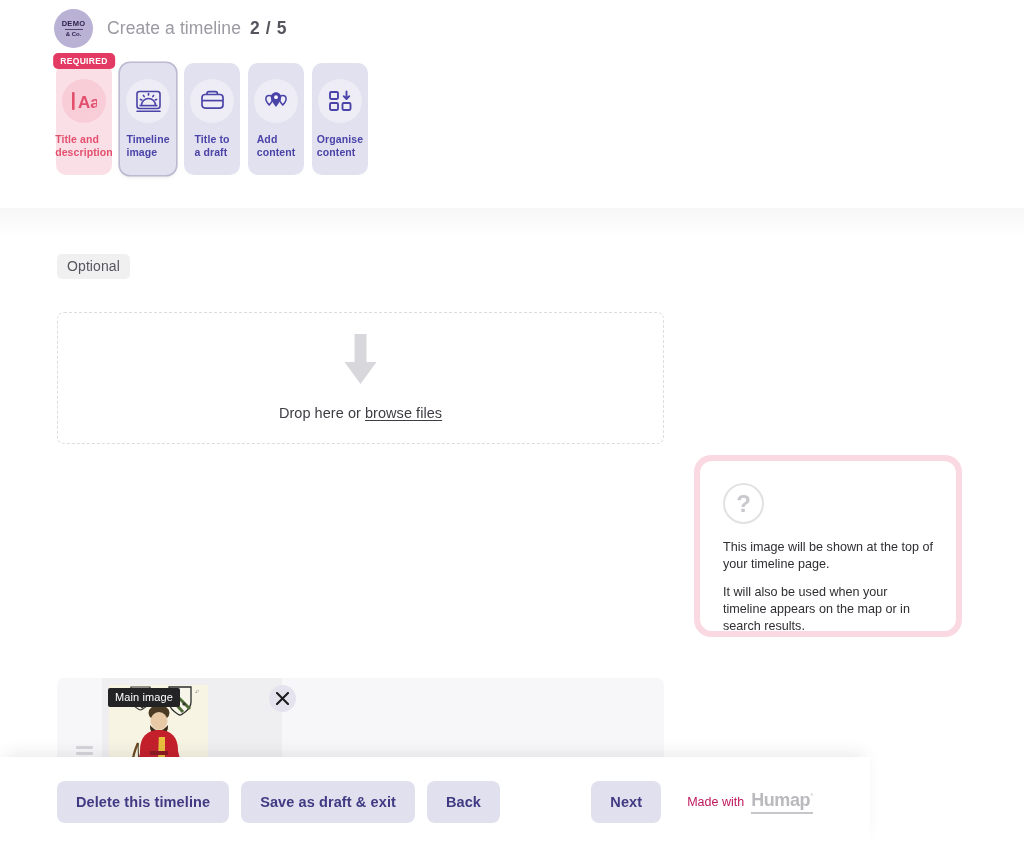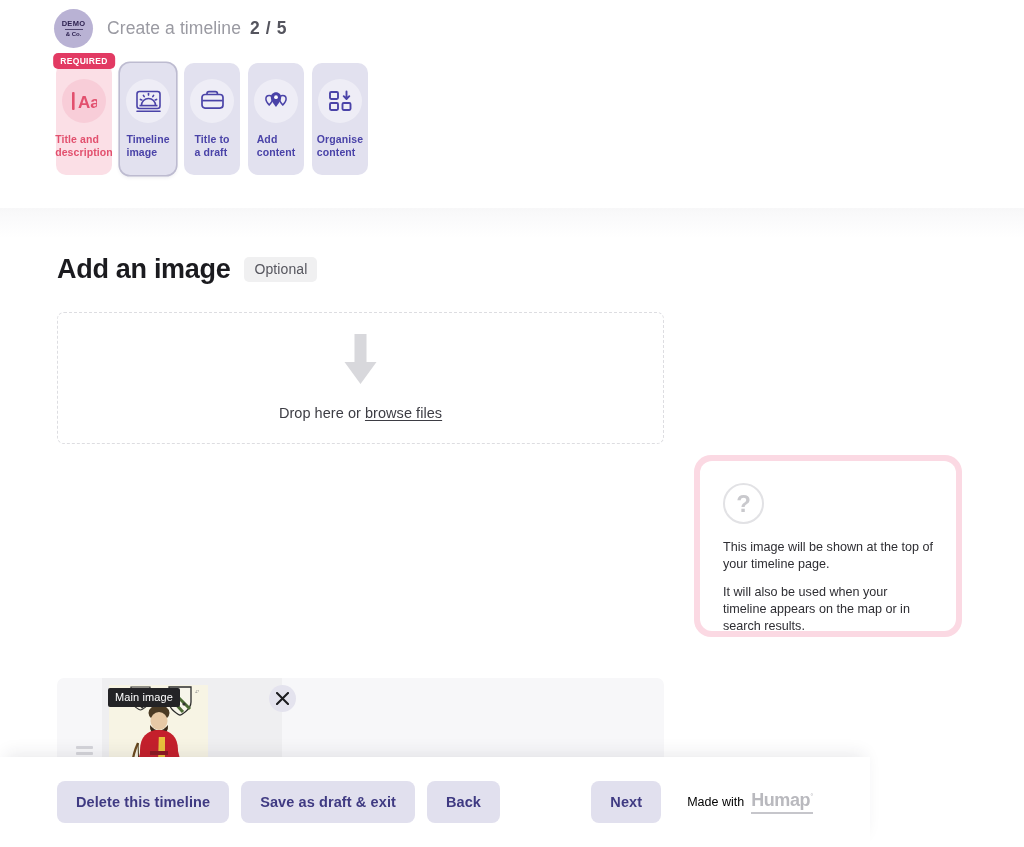--- a/index.html
+++ b/index.html
@@ -141,21 +141,21 @@
   .btn {
     background:#e1e0ee; color:#3f3a82; border:none; border-radius:8px;
     font-family:"Liberation Sans", sans-serif;
     font-size:14.5px; font-weight:600; letter-spacing:.1px;
     padding:13px 19px; cursor:pointer;
   }
   .btn + .btn { margin-left:12px; }
   .spacer { flex:1; }
   .btn-next { margin-right:26px; }
   .made-with { display:flex; align-items:baseline; gap:7px; margin-right:57px; }
-  .made-label { font-size:12.5px; color:#000000; }
+  .made-label { font-size:12.5px; color:#be185d; }
   .humap {
     font-size:18px; font-weight:bold; color:#b9b9be; letter-spacing:-.4px;
     border-bottom:2.5px solid #c6c6cb; padding-bottom:1px; position:relative;
   }
   .humap .tm { font-size:8px; vertical-align:super; font-weight:normal; }
 </style>
 </head>
 <body>
 
 <div class="page">
@@ -253,21 +253,20 @@
           <span>content</span>
         </div>
       </div>
 
     </div>
   </div>
 
   <div class="body-area">
 
     <div class="title-row">
-      <h1 class="page-title">Add an image</h1>
       <span class="optional-chip">Optional</span>
     </div>
 
     <div class="dropzone">
       <div class="arrow-down">
         <svg width="37" height="50" viewBox="0 0 37 50">
           <path d="M12.5 0h12v28h10L18.5 50 2.5 28h10z" fill="#d8d8dc"></path>
         </svg>
       </div>
       <div class="drop-text">

